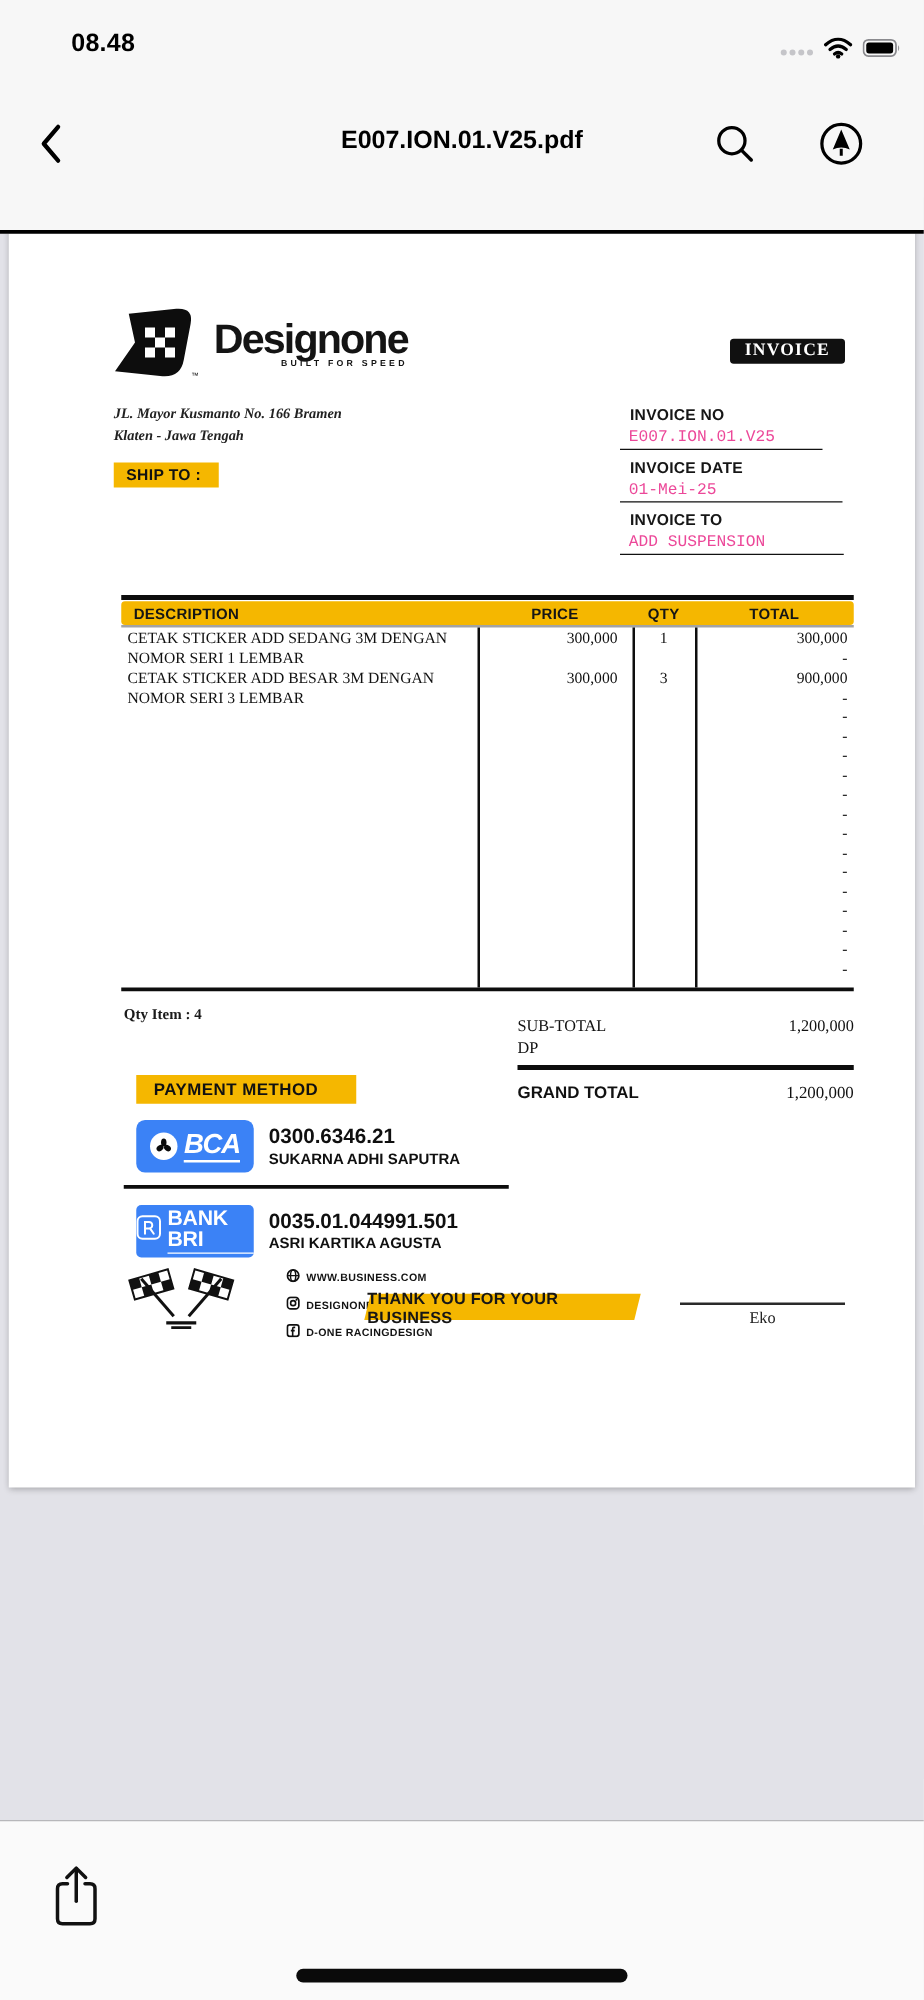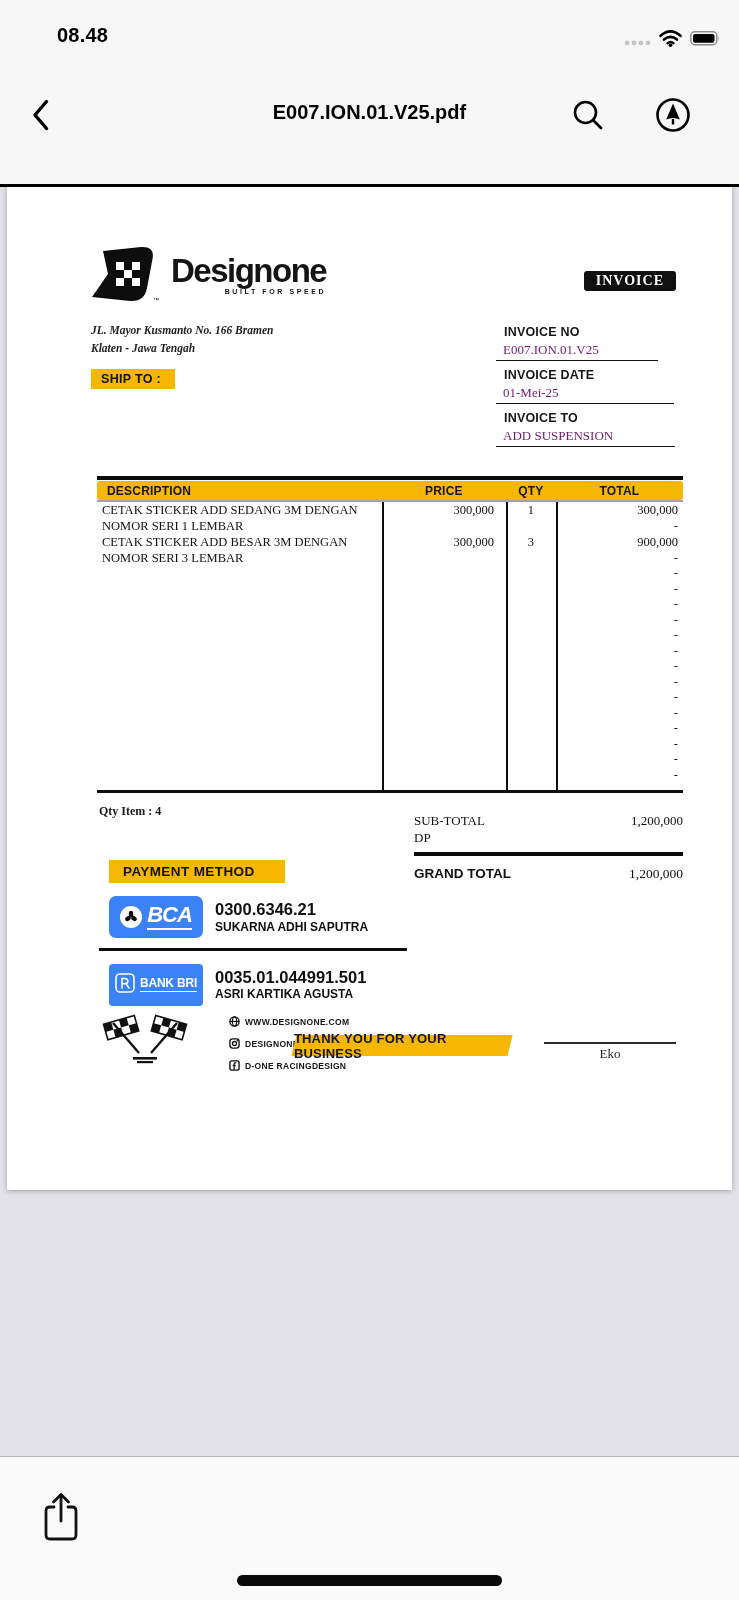--- a/index.html
+++ b/index.html
@@ -50,21 +50,21 @@
 
   
   .inv-badge {
     position:absolute; right:56px; top:103px; background:#101010; color:#fff;
     font-family:"Liberation Serif", serif; font-weight:700; font-size:14px; letter-spacing:1px;
     padding:2px 12px; border-radius:3px;
   }
   .inv-meta { position:absolute; left:489px; top:134px; width:180px;margin-top:16px; }
   .meta-label { font-size:12.5px; font-weight:700; letter-spacing:.2px; color:#161616; padding-left:8px; margin-top:7px; }
   .meta-value {
-    font-family:Liberation Serif, serif; font-size:13px; color:#701a75;
+    font-family:Liberation Mono, monospace; font-size:13px; color:#ec4899;
     padding:3px 0 2px 7px; border-bottom:1.6px solid #111;
   }
   .meta-value.w1 { width:162px; }
   .meta-value.w2 { width:178px; }
   .meta-value.w3 { width:179px; }
 
   
   .tbl { position:absolute; left:90px; top:308px; width:586px; }
   .tbl-topline { height:4px; background:#0d0d0d; margin-bottom:1px; }
   .tbl-head {
@@ -96,21 +96,21 @@
   .payment { position:absolute; left:92px; top:692px; width:330px; }
   .pay-label { display:inline-block; margin-left:10px; background:#f5b700; font-size:13.5px; font-weight:700; letter-spacing:.4px; padding:4px 30px 4px 14px; }
   .bank-row { display:flex; align-items:center; gap:12px; margin-top:13px; margin-left:10px; }
   .bank-logo {
     width:94px; height:42px; background:#3b82f6; border-radius:7px;
     display:flex; align-items:center; justify-content:center; gap:5px; flex-shrink:0;
   }
   .bank-logo.bri { border-radius:4px; }
   .bca-circle { width:22px; height:22px; background:#fff; border-radius:50%; display:flex; align-items:center; justify-content:center; }
   .bca-text { color:#fff; font-size:22px; font-weight:800; font-style:italic; letter-spacing:-1px; border-bottom:2px solid #fff; line-height:1; padding-bottom:2px; }
-  .bri-text { color:#fff; font-size:12px; font-weight:800; letter-spacing:-0.2px; border-bottom:1.5px solid #fff; padding-bottom:2px; line-height:1; }
+  .bri-text { color:#fff; font-size:17px; font-weight:800; letter-spacing:-0.2px; border-bottom:1.5px solid #fff; padding-bottom:2px; line-height:1; }
   .bank-info { line-height:1.25; }
   .bank-account { font-size:16.5px; font-weight:800; color:#0f0f0f; }
   .bank-holder { font-size:12px; font-weight:800; color:#0f0f0f; }
   .pay-sep { height:2.5px; background:#0d0d0d; width:308px; margin:10px 0 0 0; }
 
   
   .totals { position:absolute; left:407px; top:645px; width:269px; }
   .tot-row { display:flex; justify-content:space-between; font-family:"Liberation Serif", serif; font-size:13px; color:#111; line-height:1.3; }
   .tot-thick { height:4px; background:#0d0d0d; margin:5px 0 10px 0; }
   .tot-grand { display:flex; justify-content:space-between; align-items:baseline; }
@@ -364,21 +364,21 @@
     </div>
     <div class="socials">
       <div class="social-row">
         <span>
           <svg width="11" height="11" viewBox="0 0 12 12">
               <circle cx="6" cy="6" r="5" stroke="#111" stroke-width="1.5" fill="none"></circle>
               <line x1="1" y1="6" x2="11" y2="6" stroke="#111" stroke-width="1.3"></line>
               <ellipse cx="6" cy="6" rx="2.3" ry="5" stroke="#111" stroke-width="1.3" fill="none"></ellipse>
             </svg>
         </span>
-        <span class="social-text">WWW.DESIGNONE.COM</span>
+        <span class="social-text">WWW.BUSINESS.COM</span>
       </div>
       <div class="social-row">
         <span>
           <svg width="11" height="11" viewBox="0 0 12 12">
               <rect x="1" y="1" width="10" height="10" rx="3" stroke="#111" stroke-width="1.5" fill="none"></rect>
               <circle cx="6" cy="6" r="2.2" stroke="#111" stroke-width="1.4" fill="none"></circle>
               <circle cx="9" cy="3" r="0.9" fill="#111"></circle>
             </svg>
         </span>
         <span class="social-text">DESIGNONERACING</span>

